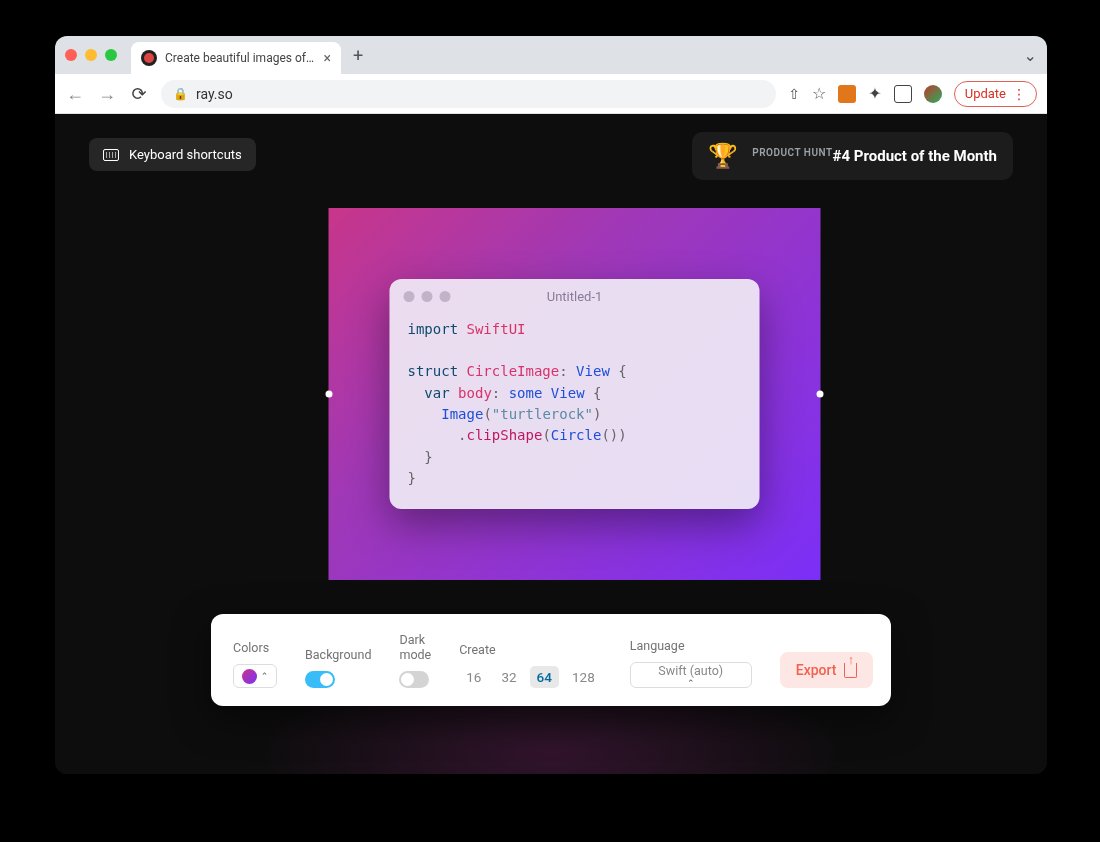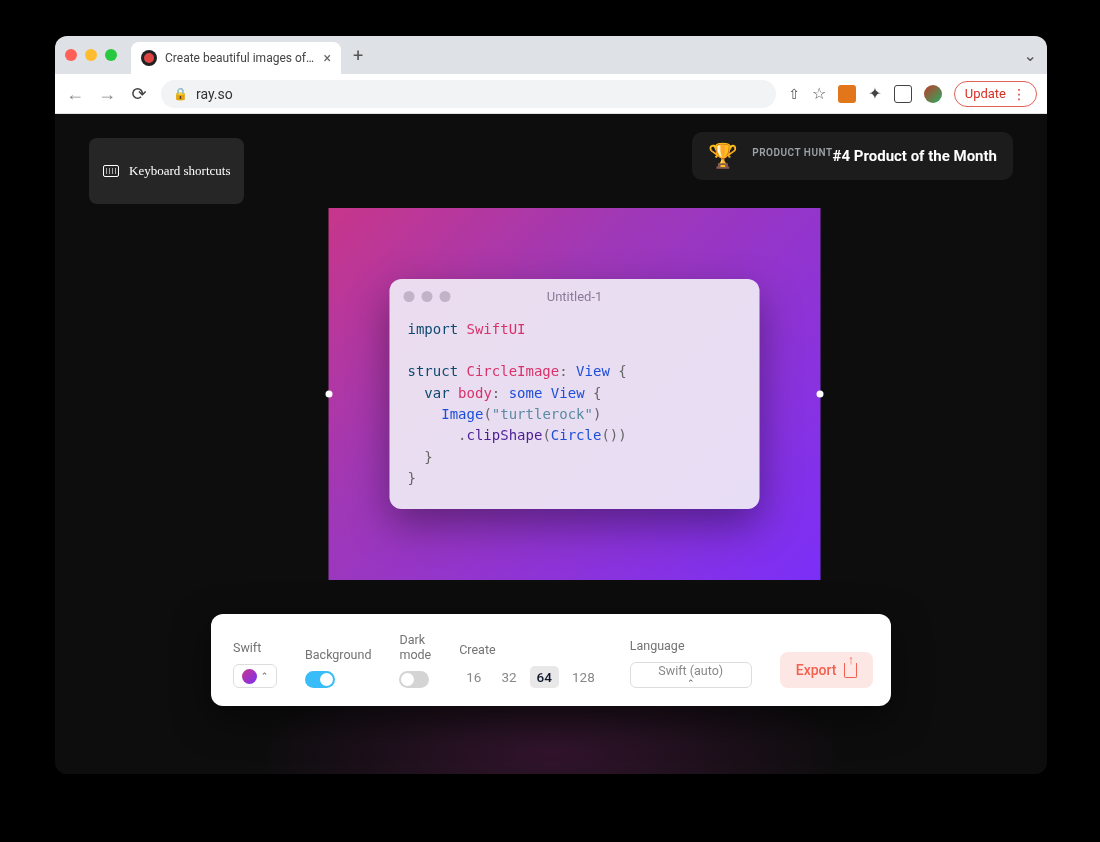--- a/index.html
+++ b/index.html
@@ -98,26 +98,25 @@
     background: #0d0d0d;
     overflow: hidden;
   }
   .shortcuts-btn {
     position: absolute;
     left: 34px;
     top: 24px;
     background: #262626;
     color: #fff;
     border-radius: 8px;
-    padding: 25px 14px;
+    padding: 9px 14px;
     font-size: 13px;
     display: flex;
     align-items: center;
     gap: 10px;
-    font-family: Liberation Serif, serif;
   }
   .kbd-icon { width: 16px; height: 12px; border: 1.5px solid #fff; border-radius: 2px; position: relative; }
   .kbd-icon::before { content:""; position:absolute; left:2px; right:2px; top:2px; bottom:2px; background: repeating-linear-gradient(to right, #fff 0, #fff 1px, transparent 1px, transparent 3px); opacity:0.6; }
   .ph-badge {
     position: absolute;
     right: 34px;
     top: 18px;
     background: #1c1c1c;
     border-radius: 10px;
     padding: 10px 16px;
@@ -170,21 +169,21 @@
     font-family: "SF Mono", Menlo, Consolas, monospace;
     font-size: 14px;
     line-height: 1.52;
     color: #555;
   }
   .tok-kw   { color: #0c4a6e; }
   .tok-id   { color: #d9326a; }
   .tok-pink { color: #1d4ed8; }
   .tok-str  { color: #5b8aa3; }
   .tok-punc { color: #666; }
-  .tok-call { color: #4c1d95; }
+  .tok-call { color: #be185d; }
   .controls {
     position: absolute;
     left: 50%;
     bottom: 68px;
     transform: translateX(-50%);
     width: 680px;
     background: #fff;
     border-radius: 12px;
     box-shadow: 0 12px 36px rgba(0,0,0,0.5);
     padding: 18px 22px;
@@ -207,21 +206,21 @@
   }
   .toggle.on { background: #38bdf8; }
   .toggle.off { background: #d4d4d4; }
   .toggle-knob { position: absolute; width: 13px; height: 13px; background: #fff; border-radius: 50%; top: 2px; }
   .toggle.on .toggle-knob { right: 2px; }
   .toggle.off .toggle-knob { left: 2px; }
   .padding-opts { display: flex; gap: 6px; align-items: center; }
   .pad-opt {
     font-size: 13.5px; color: #888; padding: 3px 7px; border-radius: 5px;
   }
-  .pad-opt.selected { background: #e8e8e8; color: #0f172a; font-weight: 500; }
+  .pad-opt.selected { background: #e8e8e8; color: #0369a1; font-weight: 500; }
   .lang-select {
     width: 122px; height: 26px; border: 1px solid #ddd; border-radius: 6px;
     display: flex; align-items: center; justify-content: space-between;
     padding: 0 9px; font-size: 12.5px; color: #888; flex-direction: column;
   }
   .export-btn {
     margin-left: auto;
     background: #fde7e4;
     color: #f2614f;
     border-radius: 8px;
@@ -329,21 +328,21 @@
   <span class="tok-punc">}</span>
 <span class="tok-punc">}</span>
 </pre>
         </div>
       </div>
     </div>
 
     <div class="controls">
 
       <div class="ctrl-group">
-        <span class="ctrl-label">Swift</span>
+        <span class="ctrl-label">Colors</span>
         <div class="color-chip">
           <div class="color-swatch"></div>
           <span class="chevron">⌃</span>
         </div>
       </div>
 
       <div class="ctrl-group">
         <span class="ctrl-label">Background</span>
         <div class="toggle on">
           <div class="toggle-knob"></div>

